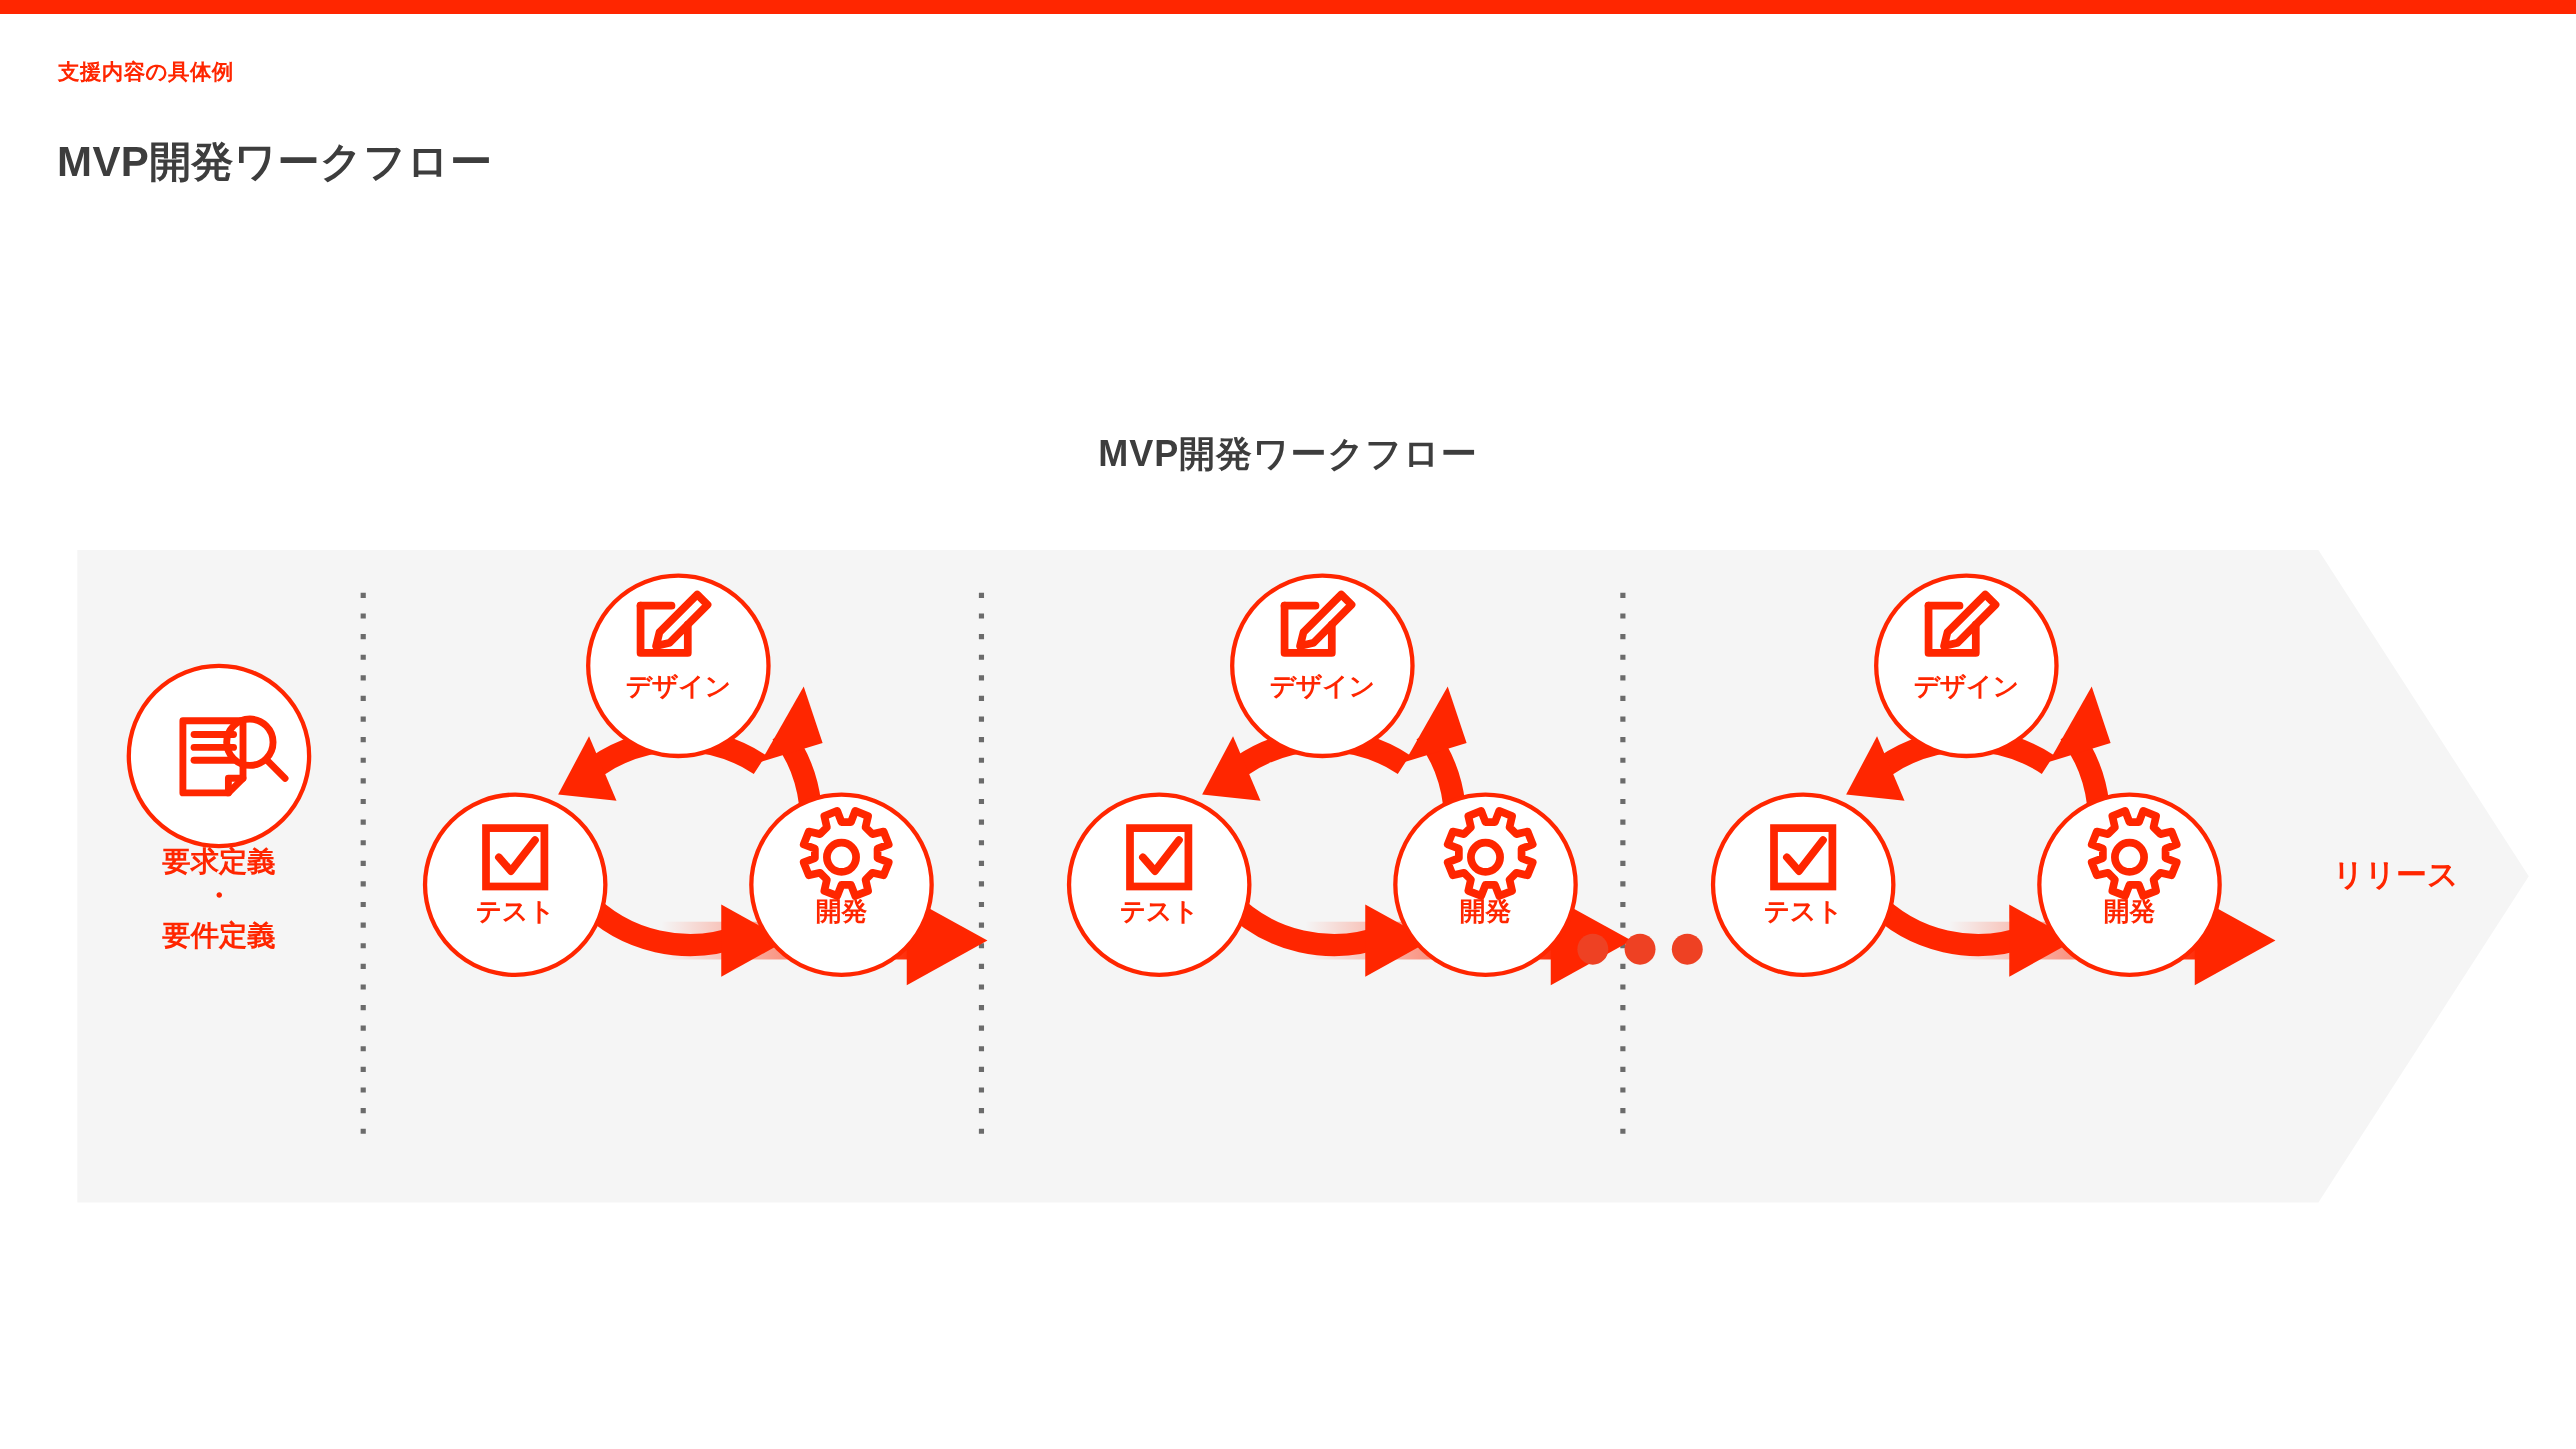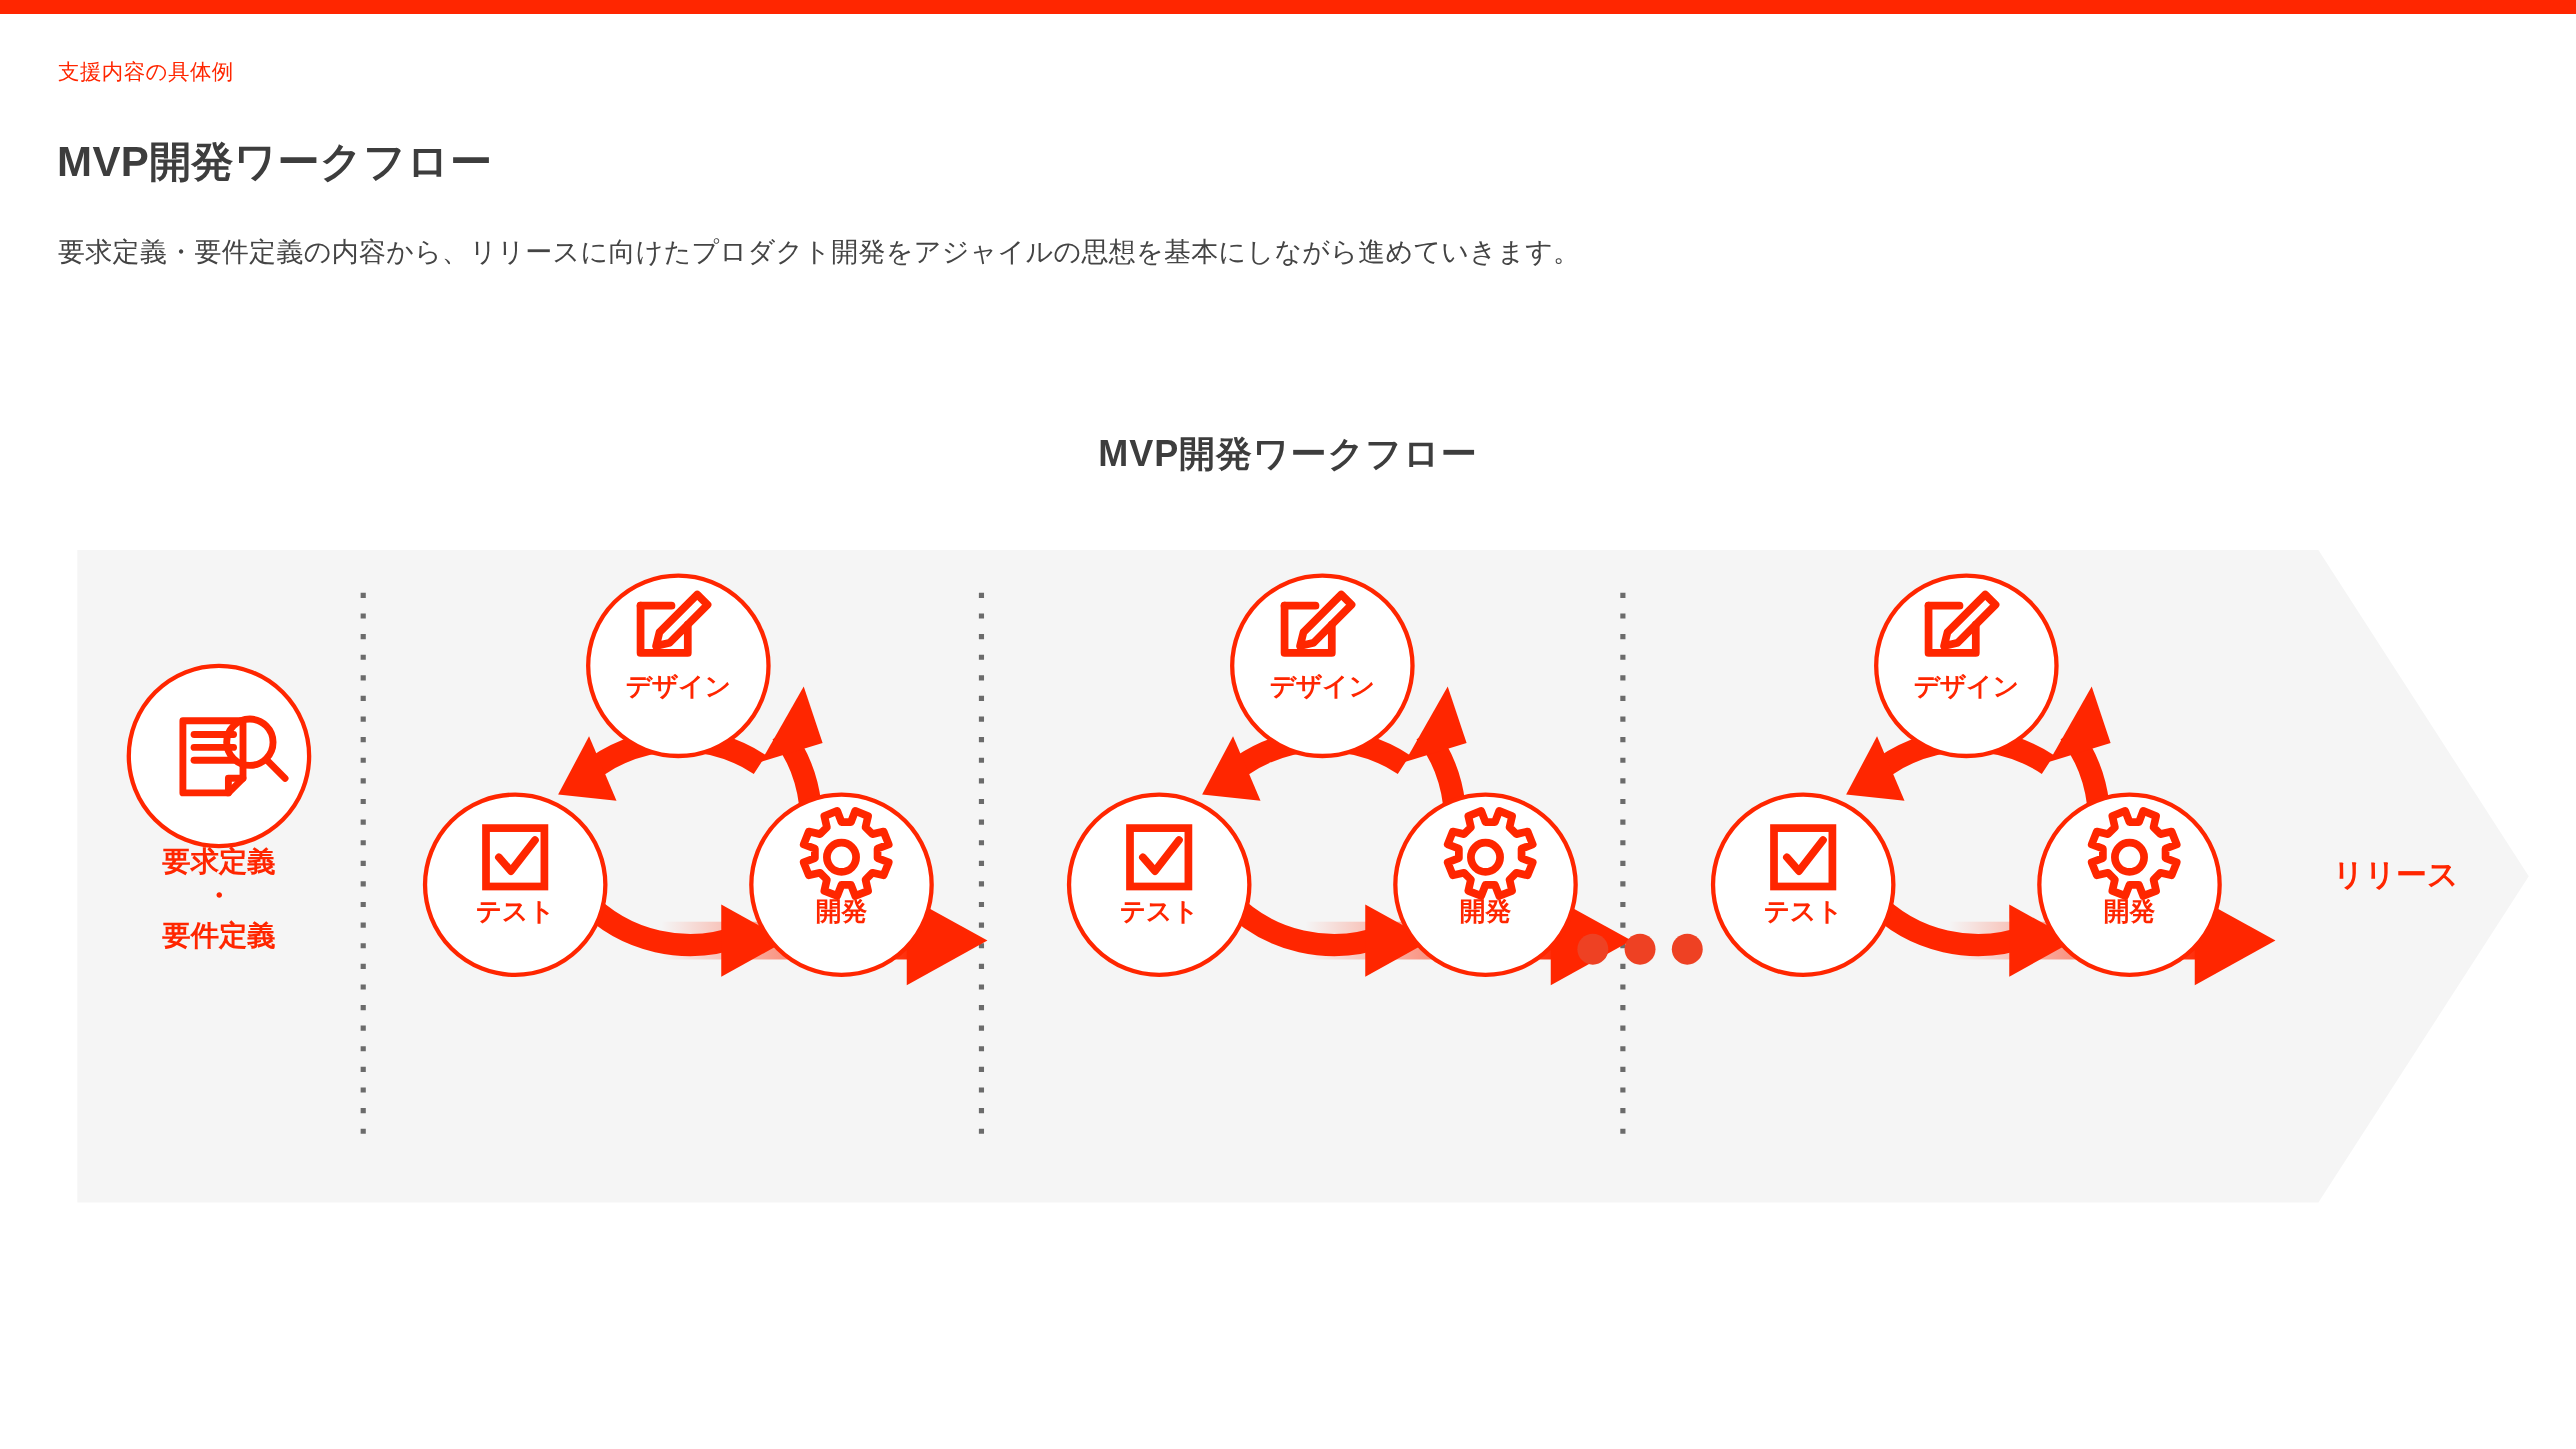--- a/index.html
+++ b/index.html
@@ -15,21 +15,21 @@
   
   .topbar {
     position: absolute; left: 0; top: 0;
     width: 2576px; height: 13.7px;
     background: #ff2600;
   }
 
   
   .eyebrow {
     position: absolute; left: 58px; top: 60px;
-    font-size: 21.5px; font-weight: 400; color: #ff2600;
+    font-size: 21.5px; font-weight: 700; color: #ff2600;
     letter-spacing: 0.4px; line-height: 1.2;
   }
   .page-title {
     position: absolute; left: 57px; top: 137px;
     font-size: 42px; font-weight: 700; color: #3d3d3d;
     letter-spacing: 0.4px; line-height: 1.2;
   }
   .page-desc {
     position: absolute; left: 58px; top: 232px;
     font-size: 27px; font-weight: 400; color: #444444;
@@ -48,21 +48,20 @@
 </style>
 </head>
 <body>
 
 <div class="page">
 
   <div class="topbar"></div>
 
   <div class="eyebrow">支援内容の具体例</div>
   <div class="page-title">MVP開発ワークフロー</div>
-  <div class="page-desc">要求定義・要件定義の内容から、リリースに向けたプロダクト開発をアジャイルの思想を基本にしながら進めていきます。</div>
 
   <div class="diagram-wrap">
     <div class="diagram-title">MVP開発ワークフロー</div>
 
     <svg class="diagram-svg" viewBox="0 0 3000 1000" xmlns="http://www.w3.org/2000/svg">
       <defs>
 
         <linearGradient id="fadeRed" x1="0" y1="0" x2="1" y2="0">
           <stop offset="0%" stop-color="#ff2600" stop-opacity="0"></stop>
           <stop offset="100%" stop-color="#ff2600" stop-opacity="1"></stop>

